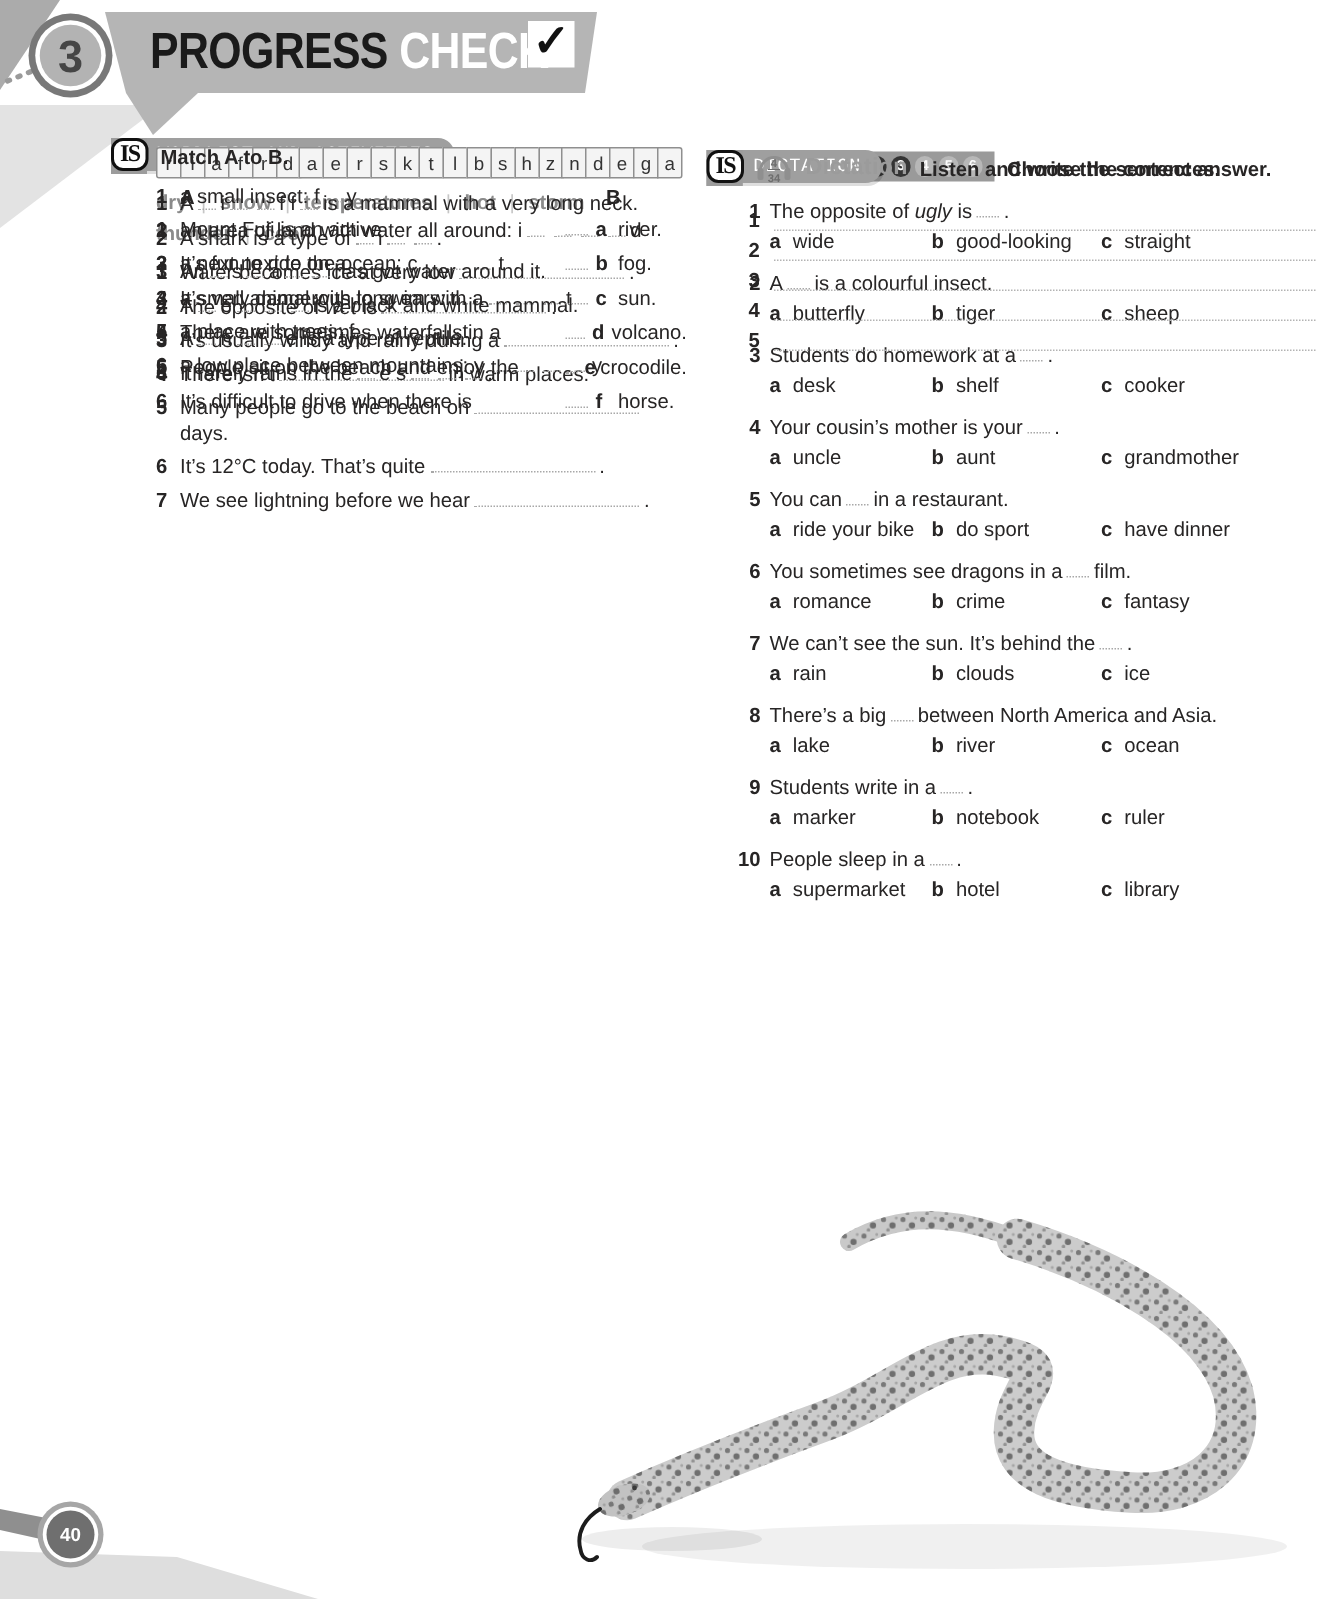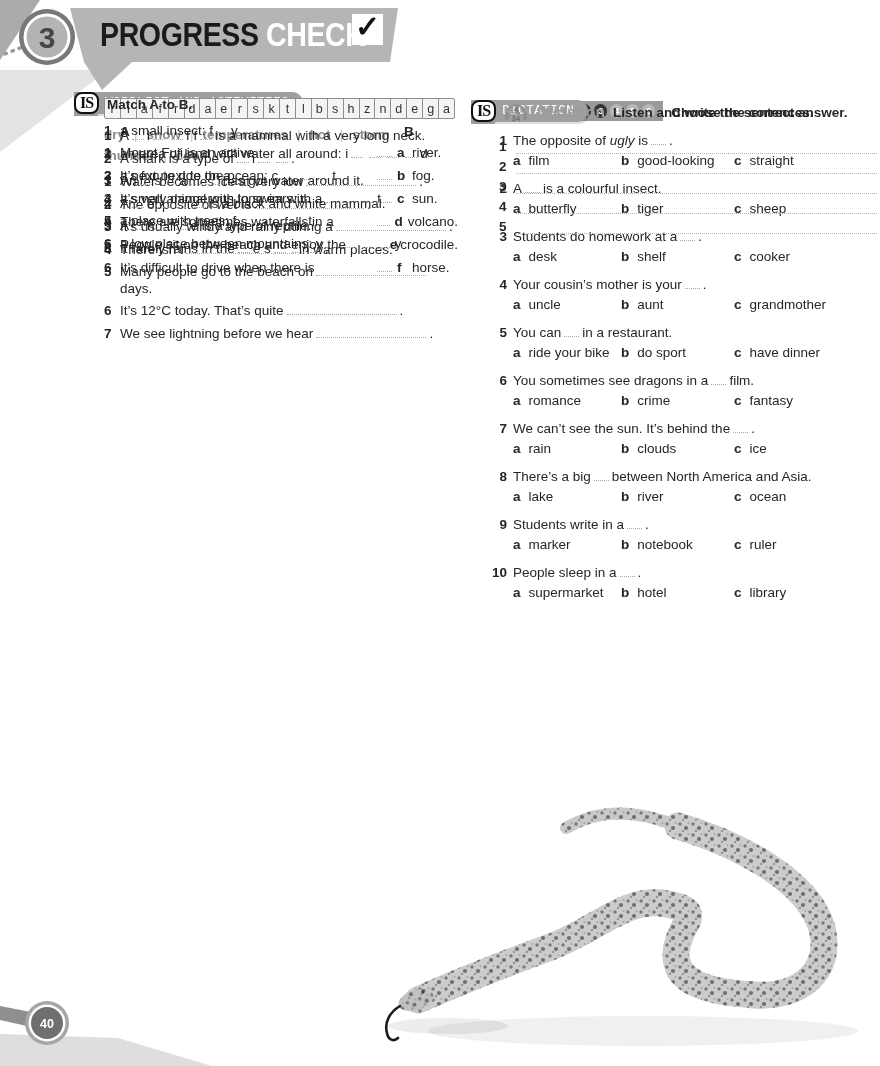--- a/index.html
+++ b/index.html
@@ -347,21 +347,21 @@
         <div class="ex-title">Choose the correct answer.</div>
       </div>
       <div id="ex5-questions" style="margin-top:8px">
           <div class="q-row">
             <span class="q-num">1</span>
             <span class="item-body"><span>The opposite of </span><span class="it">ugly</span><span> is</span><span class="blank blank-short"></span><span>.</span></span>
           </div>
           <div class="opt-row">
             <span class="opt opt-a">
               <span class="opt-key">a</span>
-              <span>film</span>
+              <span>wide</span>
             </span>
             <span class="opt opt-b">
               <span class="opt-key">b</span>
               <span>good-looking</span>
             </span>
             <span class="opt opt-c">
               <span class="opt-key">c</span>
               <span>straight</span>
             </span>
           </div>

